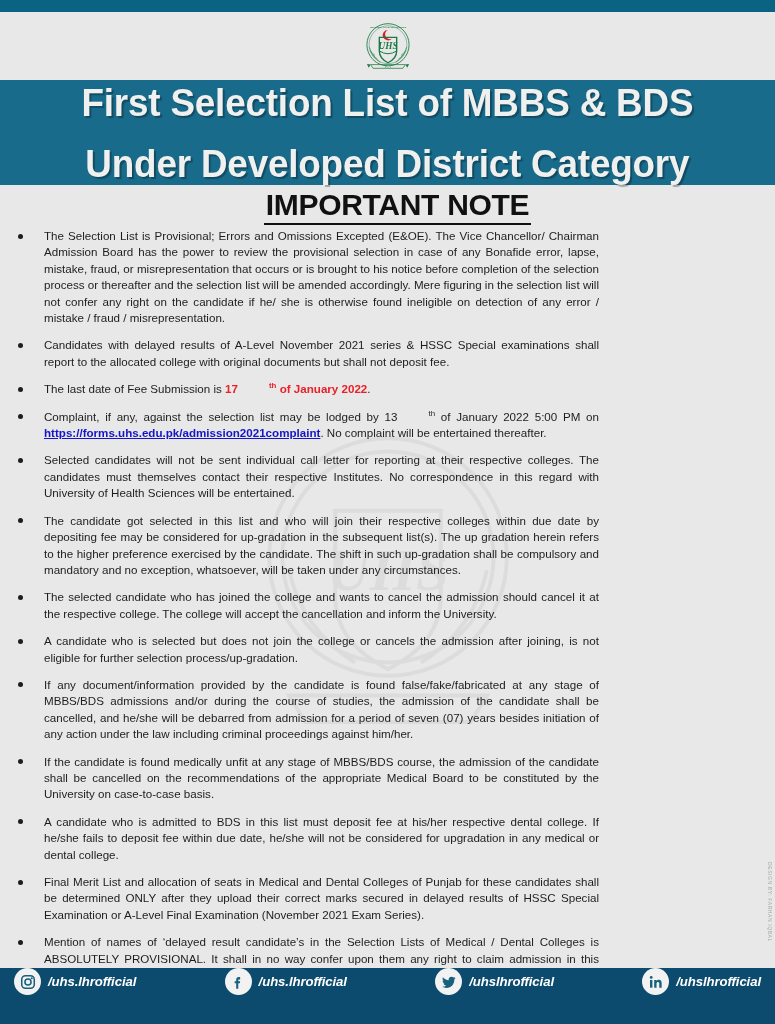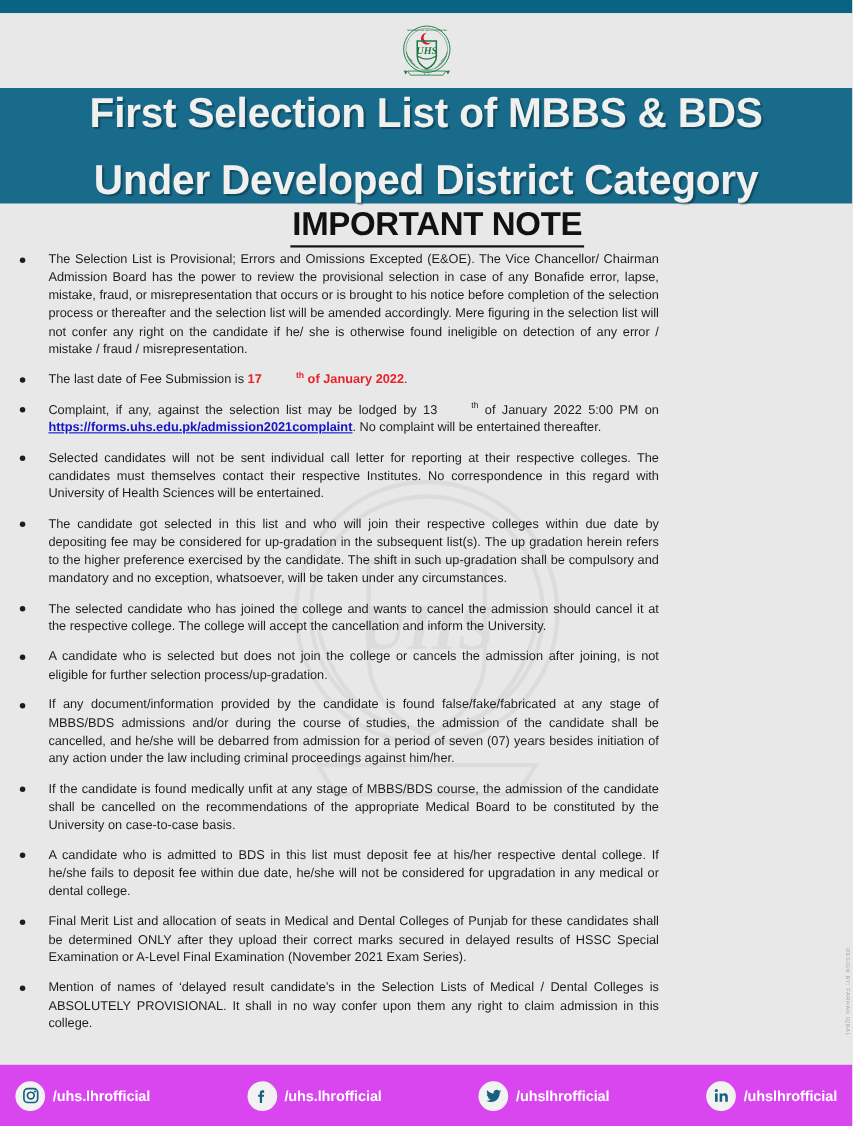--- a/index.html
+++ b/index.html
@@ -163,26 +163,27 @@
     text-decoration: underline;
   }
   sup { font-size: 0.68em; vertical-align: super; line-height: 0; padding-left: 31px; }
 
   
   .footer {
     position: absolute;
     bottom: 0; left: 0;
     width: 775px;
     height: 56px;
-    background: #d946ef;
-    display: flex;
-    align-items: center;
+    background: #0c4a6e;
+    display: flex;
+    align-items: flex-start;
     justify-content: space-between;
     padding: 0 14px;
     box-sizing: border-box;
+    font-style: italic;
   }
   .social {
     display: flex;
     align-items: center;
     gap: 7px;
   }
   .social-badge {
     width: 27px;
     height: 27px;
     border-radius: 50%;
@@ -250,20 +251,21 @@
       <path d="M20 54 q4 18 20 28 M80 54 q-4 18 -20 28"></path>
       <path d="M20 92 h60 l-5 8 h-50 z"></path>
     </g>
     <text x="50" y="60" text-anchor="middle" fill="#2b2b2b" font-family="'Liberation Serif',serif" font-size="18" font-weight="bold" font-style="italic">UHS</text>
   </svg>
 
   <div class="side-credit">DESIGN BY: FARHAN IQBAL</div>
 
   <div class="bullets">
       <div class="bullet"><span>The Selection List is Provisional; Errors and Omissions Excepted (E&amp;OE). The Vice Chancellor/ Chairman Admission Board has the power to review the provisional selection in case of any Bonafide error, lapse, mistake, fraud, or misrepresentation that occurs or is brought to his notice before completion of the selection process or thereafter and the selection list will be amended accordingly. Mere figuring in the selection list will not confer any right on the candidate if he/ she is otherwise found ineligible on detection of any error / mistake / fraud / misrepresentation.</span></div>
+      <div class="bullet"><span>Candidates with delayed results of A-Level November 2021 series &amp; HSSC Special examinations shall report to the allocated college with original documents but shall not deposit fee.</span></div>
       <div class="bullet nojust"><span>The last date of Fee Submission is </span><span class="hl-red">17</span><sup class="hl-red">th</sup><span class="hl-red"> of January 2022</span><span>.</span></div>
       <div class="bullet"><span>Complaint, if any, against the selection list may be lodged by 13</span><sup>th</sup><span> of January 2022 5:00 PM on </span><span class="hl-link">https://forms.uhs.edu.pk/admission2021complaint</span><span>. No complaint will be entertained thereafter.</span></div>
       <div class="bullet"><span>Selected candidates will not be sent individual call letter for reporting at their respective colleges. The candidates must themselves contact their respective Institutes. No correspondence in this regard with University of Health Sciences will be entertained.</span></div>
       <div class="bullet"><span>The candidate got selected in this list and who will join their respective colleges within due date by depositing fee may be considered for up-gradation in the subsequent list(s). The up gradation herein refers to the higher preference exercised by the candidate. The shift in such up-gradation shall be compulsory and mandatory and no exception, whatsoever, will be taken under any circumstances.</span></div>
       <div class="bullet"><span>The selected candidate who has joined the college and wants to cancel the admission should cancel it at the respective college. The college will accept the cancellation and inform the University.</span></div>
       <div class="bullet"><span>A candidate who is selected but does not join the college or cancels the admission after joining, is not eligible for further selection process/up-gradation.</span></div>
       <div class="bullet"><span>If any document/information provided by the candidate is found false/fake/fabricated at any stage of MBBS/BDS admissions and/or during the course of studies, the admission of the candidate shall be cancelled, and he/she will be debarred from admission for a period of seven (07) years besides initiation of any action under the law including criminal proceedings against him/her.</span></div>
       <div class="bullet"><span>If the candidate is found medically unfit at any stage of MBBS/BDS course, the admission of the candidate shall be cancelled on the recommendations of the appropriate Medical Board to be constituted by the University on case-to-case basis.</span></div>
       <div class="bullet"><span>A candidate who is admitted to BDS in this list must deposit fee at his/her respective dental college. If he/she fails to deposit fee within due date, he/she will not be considered for upgradation in any medical or dental college.</span></div>
       <div class="bullet"><span>Final Merit List and allocation of seats in Medical and Dental Colleges of Punjab for these candidates shall be determined ONLY after they upload their correct marks secured in delayed results of HSSC Special Examination or A-Level Final Examination (November 2021 Exam Series).</span></div>

